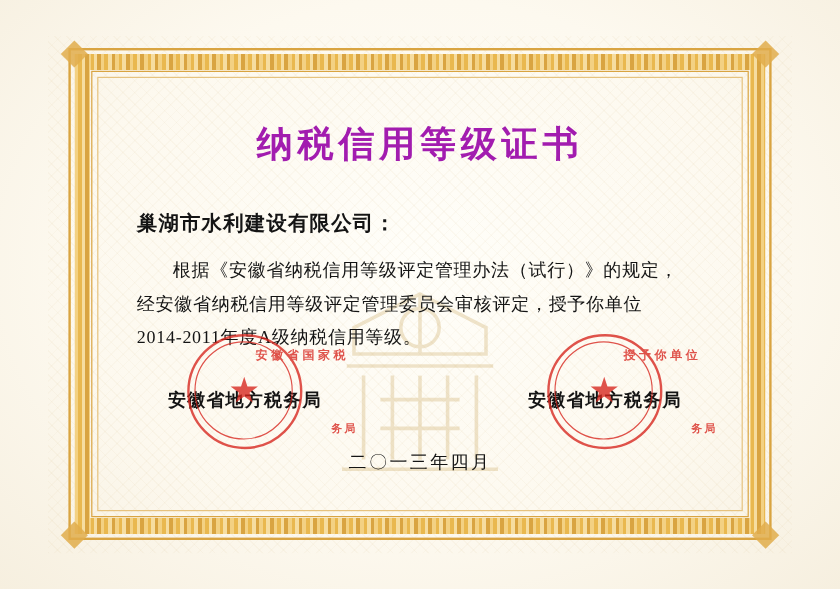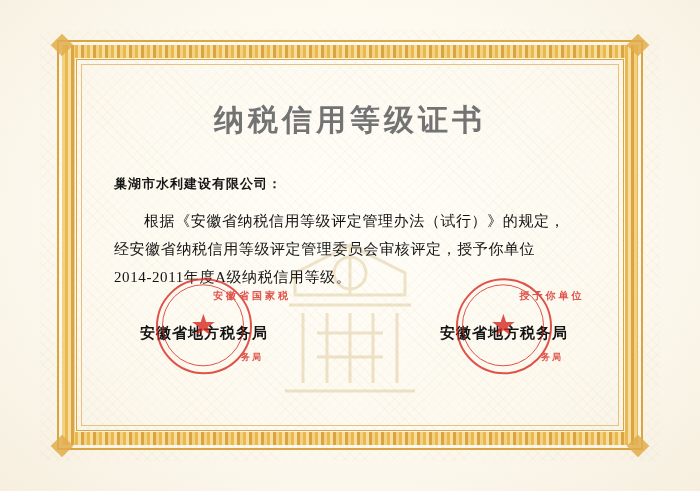--- a/index.html
+++ b/index.html
@@ -111,28 +111,28 @@
     left: 90px; top: 72px;
     width: 520px; height: 346px;
   }
 
   .title {
     margin-top: 28px;
     text-align: center;
     font-size: 30px;
     letter-spacing: 4px;
     font-weight: bold;
-    color: #737373;
+    color: #a21caf;
     font-family: "DejaVu Serif", "Liberation Serif", serif;
   }
 
   .recipient {
     margin-top: 34px;
     margin-left: 24px;
-    font-size: 13px;
+    font-size: 17px;
     font-weight: bold;
     letter-spacing: 1px;
     color: #141414;
   }
 
   .body-text {
     margin-top: 14px;
     margin-left: 24px;
     margin-right: 16px;
     font-size: 15px;
@@ -194,21 +194,21 @@
     position: absolute;
     left: 0; width: 92px;
     text-align: center;
     color: #d7241c;
     font-size: 10px;
     letter-spacing: 3px;
     font-weight: bold;
     margin-left: 48px;
   }
   .seal .arc-top { top: 9px; }
-  .seal .arc-bottom { bottom: 8px; font-size: 9px; letter-spacing: 2px; }
+  .seal .arc-bottom { bottom: 8px; font-size: 9px; letter-spacing: 2px; text-align: right; }
 
   .date {
     position: absolute;
     left: 0; right: 0;
     top: 304px;
     text-align: center;
     font-size: 15px;
     letter-spacing: 2px;
     color: #141414;
   }
@@ -271,14 +271,15 @@
         <span>安徽省地方税务局</span>
         <div class="seal">
           <div class="ring2"></div>
           <div class="arc-top">授予你单位</div>
           <div class="star">★</div>
           <div class="arc-bottom">务局</div>
         </div>
       </div>
     </div>
 
+    <div class="date">二〇一三年四月</div>
   </div>
 </div>
 
 </body></html>

